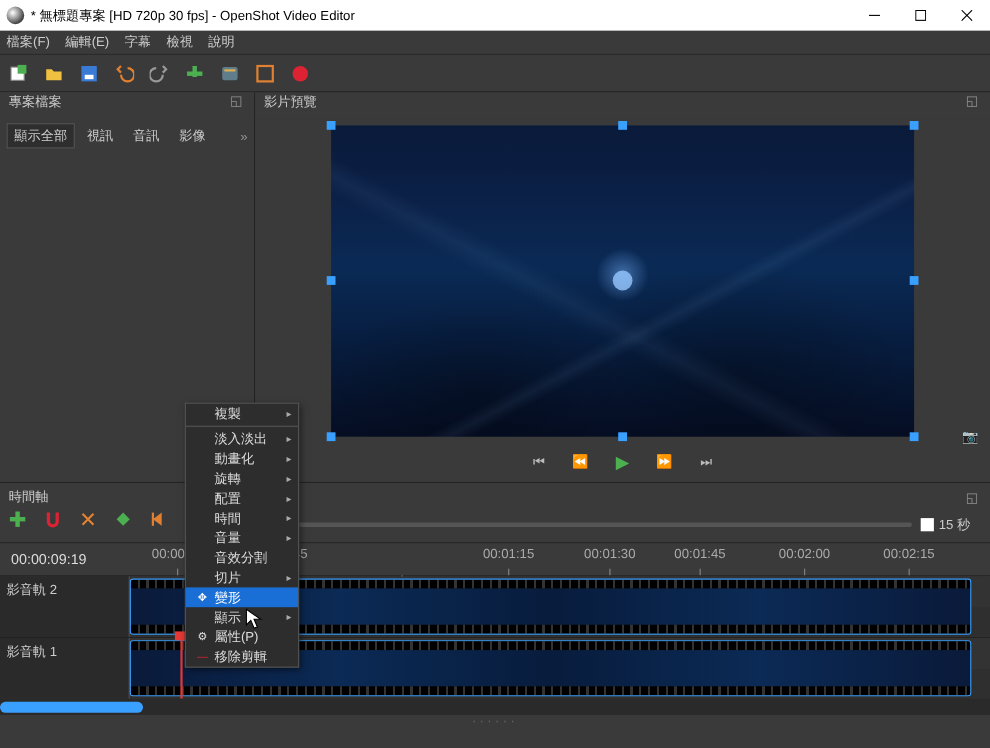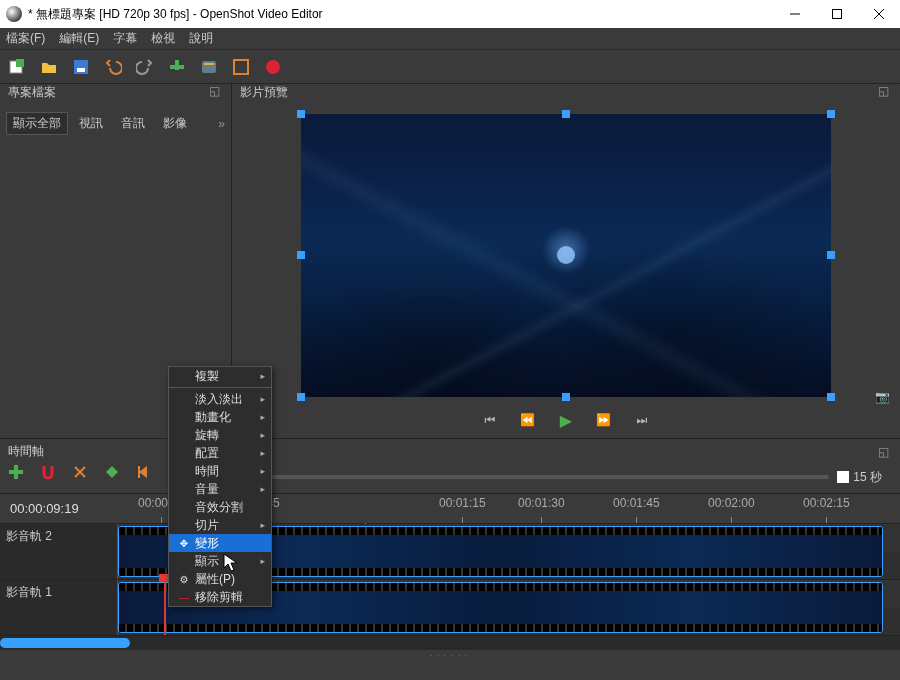--- a/index.html
+++ b/index.html
@@ -275,21 +275,21 @@
       </div>
       <div class="tick" style="left: 115px;">
         <span>00:00:45</span>
       </div>
       <div class="tick" style="left: 224px; margin-top: 35px;">
         <span>00:01:00</span>
       </div>
       <div class="tick" style="left: 321px;">
         <span>00:01:15</span>
       </div>
-      <div class="tick" style="left: 400px;">
+      <div class="tick" style="left: 413px;">
         <span>00:01:30</span>
       </div>
       <div class="tick" style="left: 495px;">
         <span>00:01:45</span>
       </div>
       <div class="tick" style="left: 590px;">
         <span>00:02:00</span>
       </div>
       <div class="tick" style="left: 685px;">
         <span>00:02:15</span>

